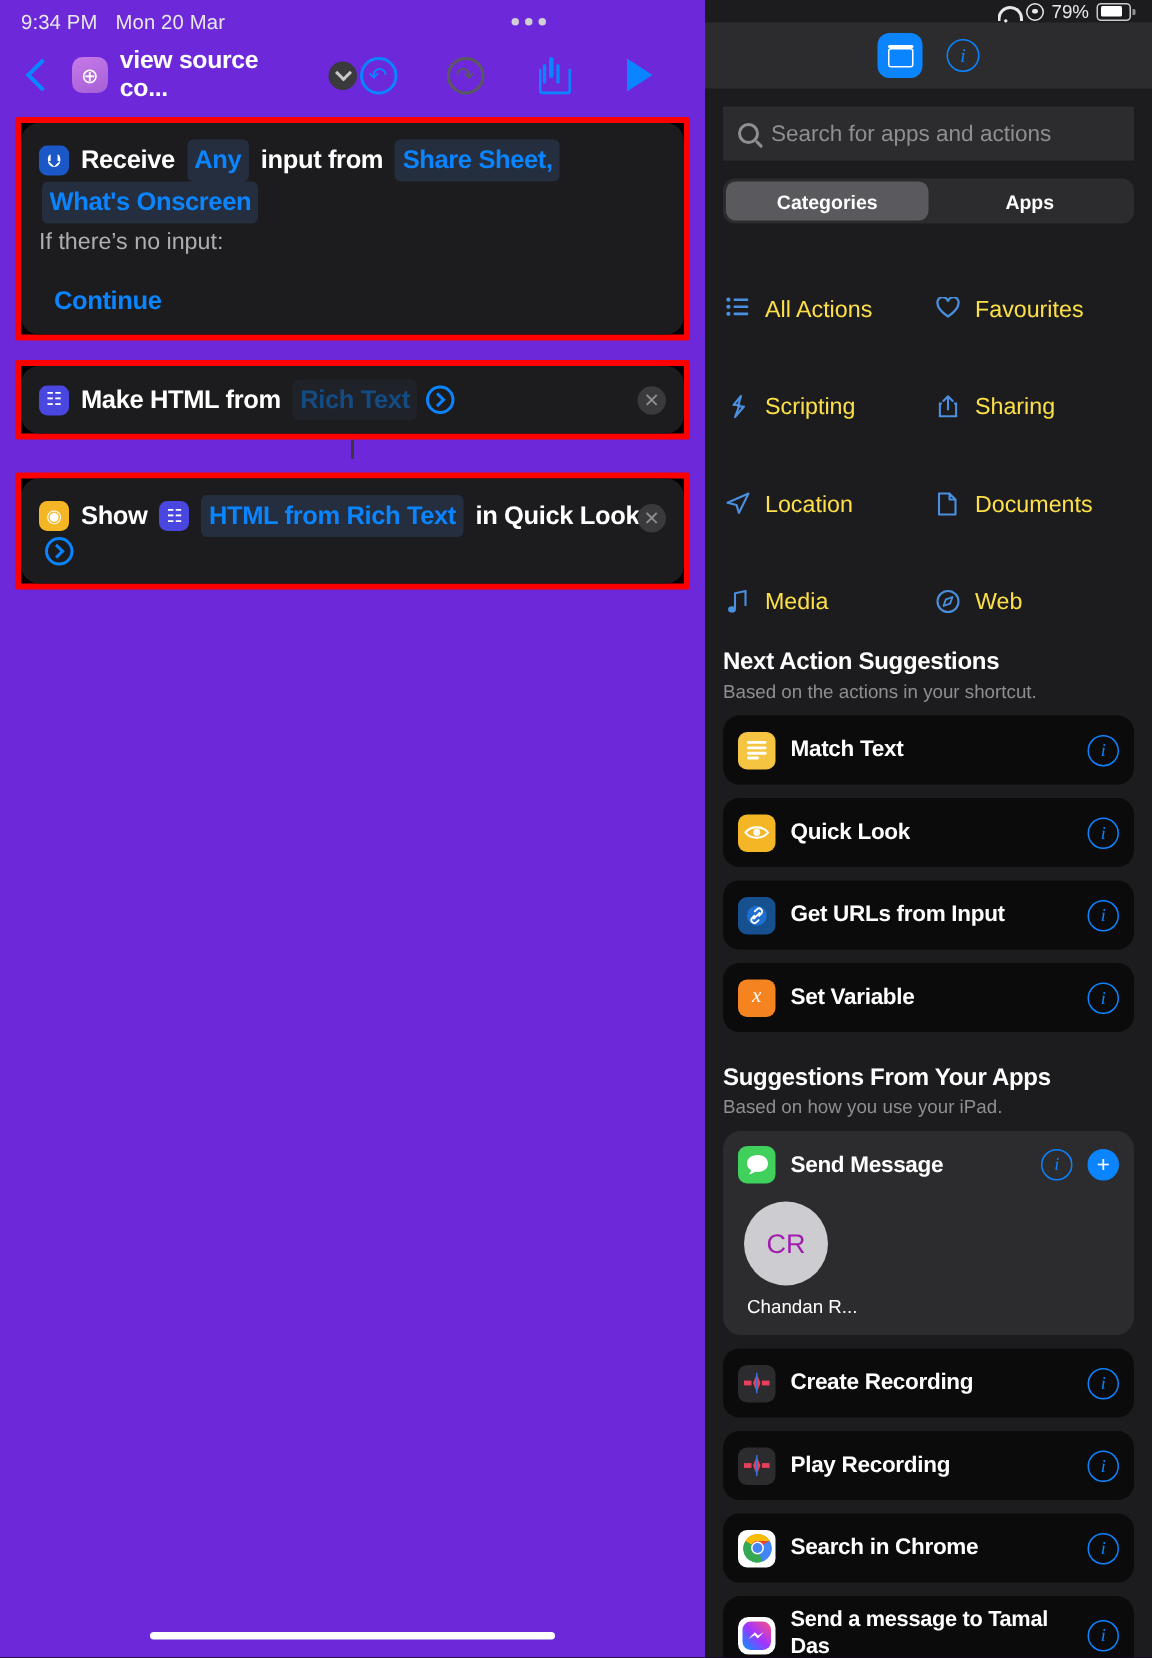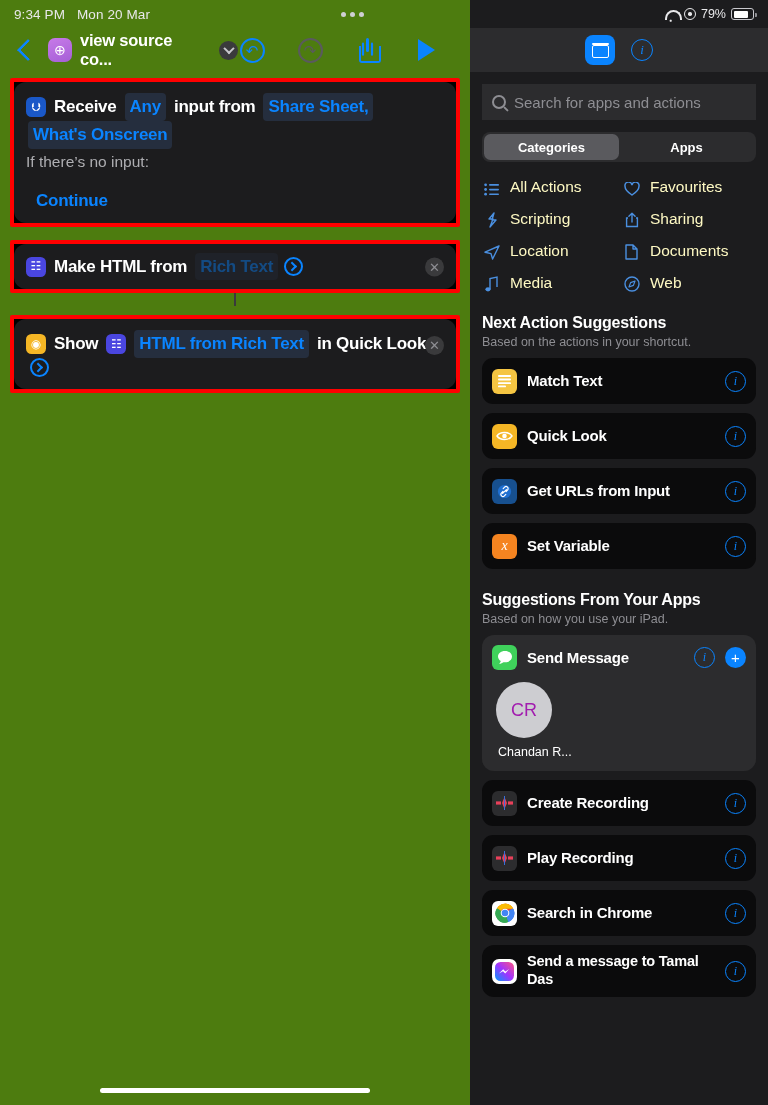--- a/index.html
+++ b/index.html
@@ -5,21 +5,21 @@
   * { box-sizing: border-box; margin: 0; padding: 0; }
   html, body {
     width: 768px; height: 1105px;
     background: #000;
     font-family: "Liberation Sans", sans-serif;
     overflow: hidden;
   }
   .screen { position: relative; width: 768px; height: 1105px; display: flex; background:#000; }
 
   
-  .left { position: relative; width: 470px; height: 1105px; background: #4d7c0f; flex: 0 0 470px; }
+  .left { position: relative; width: 470px; height: 1105px; background: #6d28d9; flex: 0 0 470px; }
 
   .statusbar {
     height: 28px; display: flex; align-items: center;
     padding: 0 14px; color: #e8e8ea; font-size: 13.5px; font-weight: 500;
   }
   .sb-time { margin-right: 12px; letter-spacing: .1px; }
   .sb-date { letter-spacing: .1px; }
   .sb-dots { margin-left: auto; display:flex; gap:4px; align-items:center; padding-right:92px;}
   .sb-dots i { width:5px; height:5px; border-radius:50%; background:#cfcfd4; display:block; }
 
@@ -103,21 +103,21 @@
   .xbtn {
     position:absolute; right:12px; top:50%; transform: translateY(-50%);
     width:19px;height:19px;border-radius:50%;background:#3a3a3c;color:#8e8e93;
     display:flex;align-items:center;justify-content:center;font-size:13px;line-height:1;
   }
   .xbtn.top { top:17px; transform:none; }
   .connector { width:2px; height:13px; background:#3a3a3c; margin: 0 auto; }
 
   
   .right { width: 298px; height:1105px; background:#1c1c1e; flex:0 0 298px; position:relative; overflow:hidden;}
-  .r-status { height:28px; display:flex; align-items:center; justify-content:flex-end; padding-right:14px; gap:5px; color:#e8e8ea; font-size:12.5px;}
+  .r-status { height:15px; display:flex; align-items:center; justify-content:flex-end; padding-right:14px; gap:5px; color:#e8e8ea; font-size:12.5px;}
   .wifi { width:15px;height:12px;position:relative;}
   .wifi::before{content:"\25CF"; position:absolute; bottom:-3px; left:5px; font-size:5px; color:#e8e8ea;}
   .wifi::after{content:""; position:absolute; left:1px; top:2px; width:13px;height:8px;
      border:2px solid #e8e8ea; border-bottom:none; border-radius:9px 9px 0 0;}
   .lock-c { width:12px;height:12px;border-radius:50%;border:1.6px solid #e8e8ea; position:relative;}
   .lock-c::after{content:""; position:absolute; left:3.2px; top:3.2px; width:3.4px;height:3.4px;border-radius:50%;background:#e8e8ea;}
   .batt { width:23px;height:12px;border:1.5px solid #c9c9ce;border-radius:3px; position:relative; padding:1.5px;}
   .batt::after{content:""; position:absolute; right:-3.5px; top:3.5px; width:2px;height:4px;background:#8e8e93;border-radius:0 1px 1px 0;}
   .batt i { display:block; height:100%; width:79%; background:#fff; border-radius:1px;}
 
@@ -136,21 +136,21 @@
   }
   .mag { width:14px;height:14px;border:2px solid #8e8e93;border-radius:50%; position:relative; flex:0 0 14px;}
   .mag::after{content:""; position:absolute; right:-5px;bottom:-3px;width:6px;height:2px;background:#8e8e93;transform:rotate(45deg);border-radius:1px;}
   .search-ph { color:#8e8e93; font-size:15px; }
 
   .seg { margin-top:12px; height:30px; background:#2c2c2e; border-radius:8px; display:flex; padding:2px;justify-content:center; }
   .seg-item { flex:1; display:flex; align-items:center; justify-content:center; border-radius:6.5px; color:#fff; font-size:13px; font-weight:600;}
   .seg-item.active { background:#5a5a5e; }
 
   .cat-grid { margin-top:16px; display:grid; grid-template-columns: 1fr 1fr; row-gap:14px; column-gap:6px;}
-  .cat { display:flex; align-items:flex-end; gap:9px; color:#fef9c3; font-size:15.5px; font-weight:500;}
+  .cat { display:flex; align-items:flex-start; gap:9px; color:#fde047; font-size:15.5px; font-weight:500;margin-top:33px;}
   .cat .ci { width:19px; display:flex; align-items:center; justify-content:center; flex:0 0 19px; color:#4a8fe0; font-size:15px;}
 
   .sec-h { color:#fff; font-size:16px; font-weight:700; margin-top:22px; letter-spacing:-0.2px;}
   .sec-s { color:#8e8e93; font-size:12.5px; margin-top:3px; }
 
   .row {
     margin-top:9px; background:#0b0b0c; border-radius:11px; height:46px;
     display:flex; align-items:center; padding:0 10px; gap:10px;
   }
   .row-ic { width:25px;height:25px;border-radius:6px; display:flex;align-items:center;justify-content:center; flex:0 0 25px; font-size:13px; color:#fff;}

